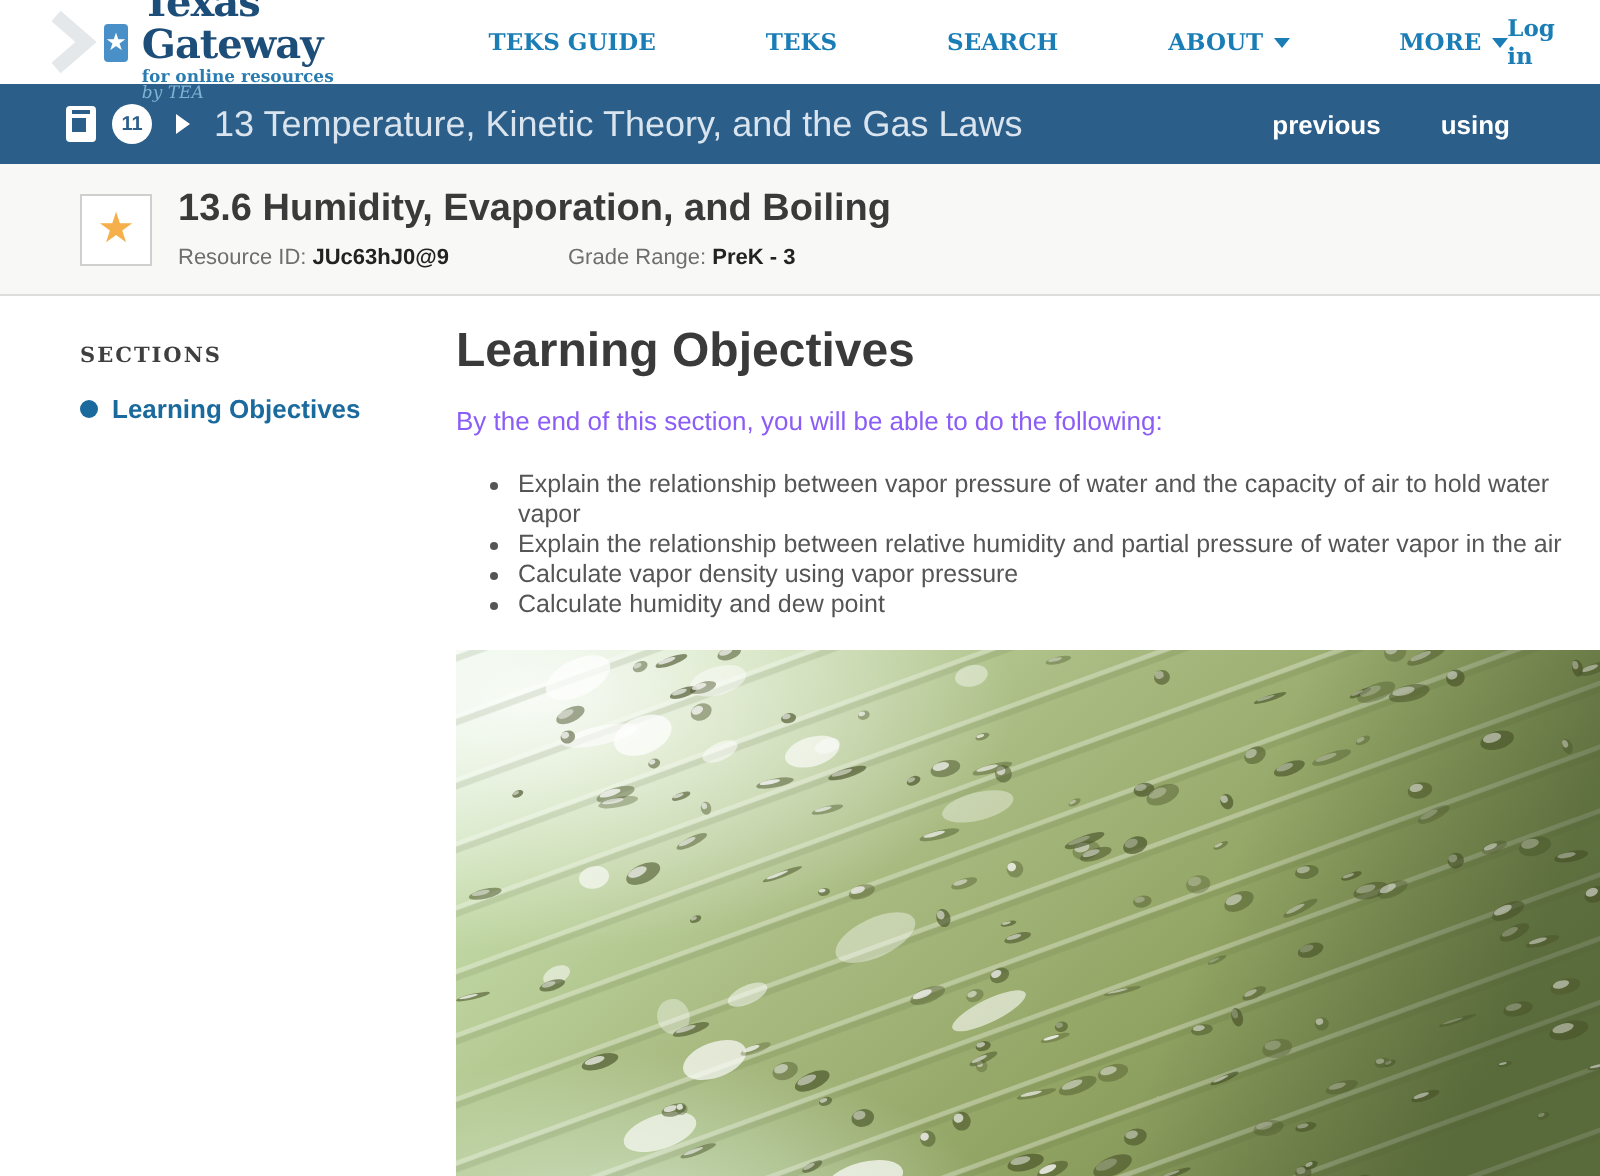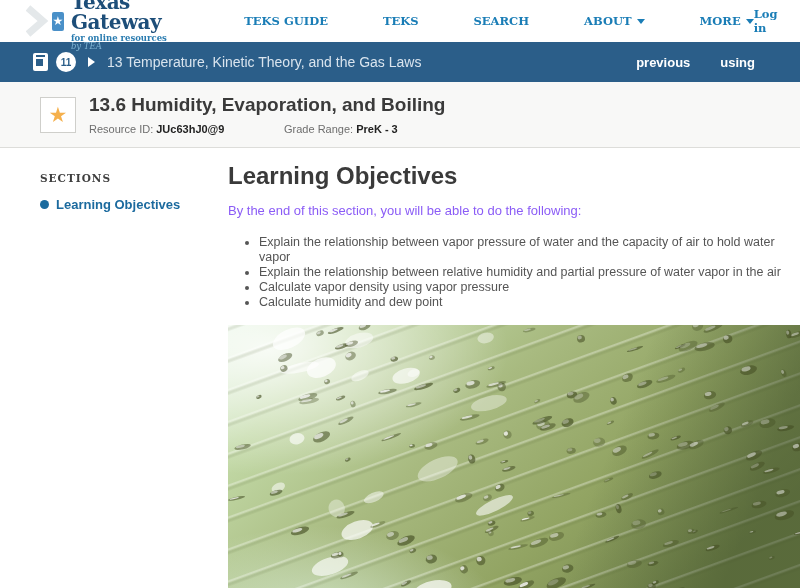--- a/index.html
+++ b/index.html
@@ -22,21 +22,21 @@
   .login-link { font-family:"DejaVu Serif", serif; font-weight:bold; font-size:11.5px; color:#1a7db6; cursor:pointer; }
   .signup-btn { font-family:"DejaVu Serif", serif; font-weight:bold; font-size:11.5px; color:#fff; background:#1787c2; border:none; border-radius:8px; padding:8px 22px; cursor:pointer; }
 
   
   .crumb-bar { height:40px; background:#2b5e89; display:flex; align-items:center; padding:0 45px 0 33px;text-align:center; }
   .journal-icon { width:15px; height:18px; background:#fff; border-radius:2px; position:relative; margin-right:8px; cursor:pointer; }
   .journal-icon::before { content:""; position:absolute; left:3px; top:2px; width:9px; height:2px; background:#2b5e89; }
   .journal-icon::after { content:""; position:absolute; left:3px; top:6px; width:7px; height:7px; background:#2b5e89; }
   .chapter-circle { width:20px; height:20px; background:#fff; border-radius:50%; color:#2b5e89; font-size:10px; font-weight:bold; display:flex; align-items:center; justify-content:center; margin-right:12px; cursor:pointer; }
   .crumb-caret { width:0; height:0; border-top:5px solid transparent; border-bottom:5px solid transparent; border-left:7px solid #ffffff; margin-right:12px; }
-  .crumb-title { color:#d9e4ee; font-size:14px; cursor:pointer; }
+  .crumb-title { color:#d9e4ee; font-size:18px; cursor:pointer; }
   .crumb-nav { margin-left:auto; display:flex; gap:30px; }
   .crumb-nav span { color:#ffffff; font-weight:bold; font-size:13px; cursor:pointer; }
 
   
   .resource-band { height:66px; background:#f8f8f7; border-bottom:1px solid #ddddda; display:flex; padding-left:40px; }
   .star-box { width:36px; height:36px; margin-top:15px; background:#fff; border:1px solid #cfcfcb; color:#f5b04c; font-size:21px; line-height:34px; text-align:center; }
   .resource-info { padding:12px 0 0 13px; }
   .resource-title { font-size:19px; font-weight:bold; color:#3a3a3a; line-height:1.2; }
   .resource-meta { display:flex; margin-top:6px; font-size:11px; color:#6e6e6e; }
   .meta-item { white-space:nowrap; }

